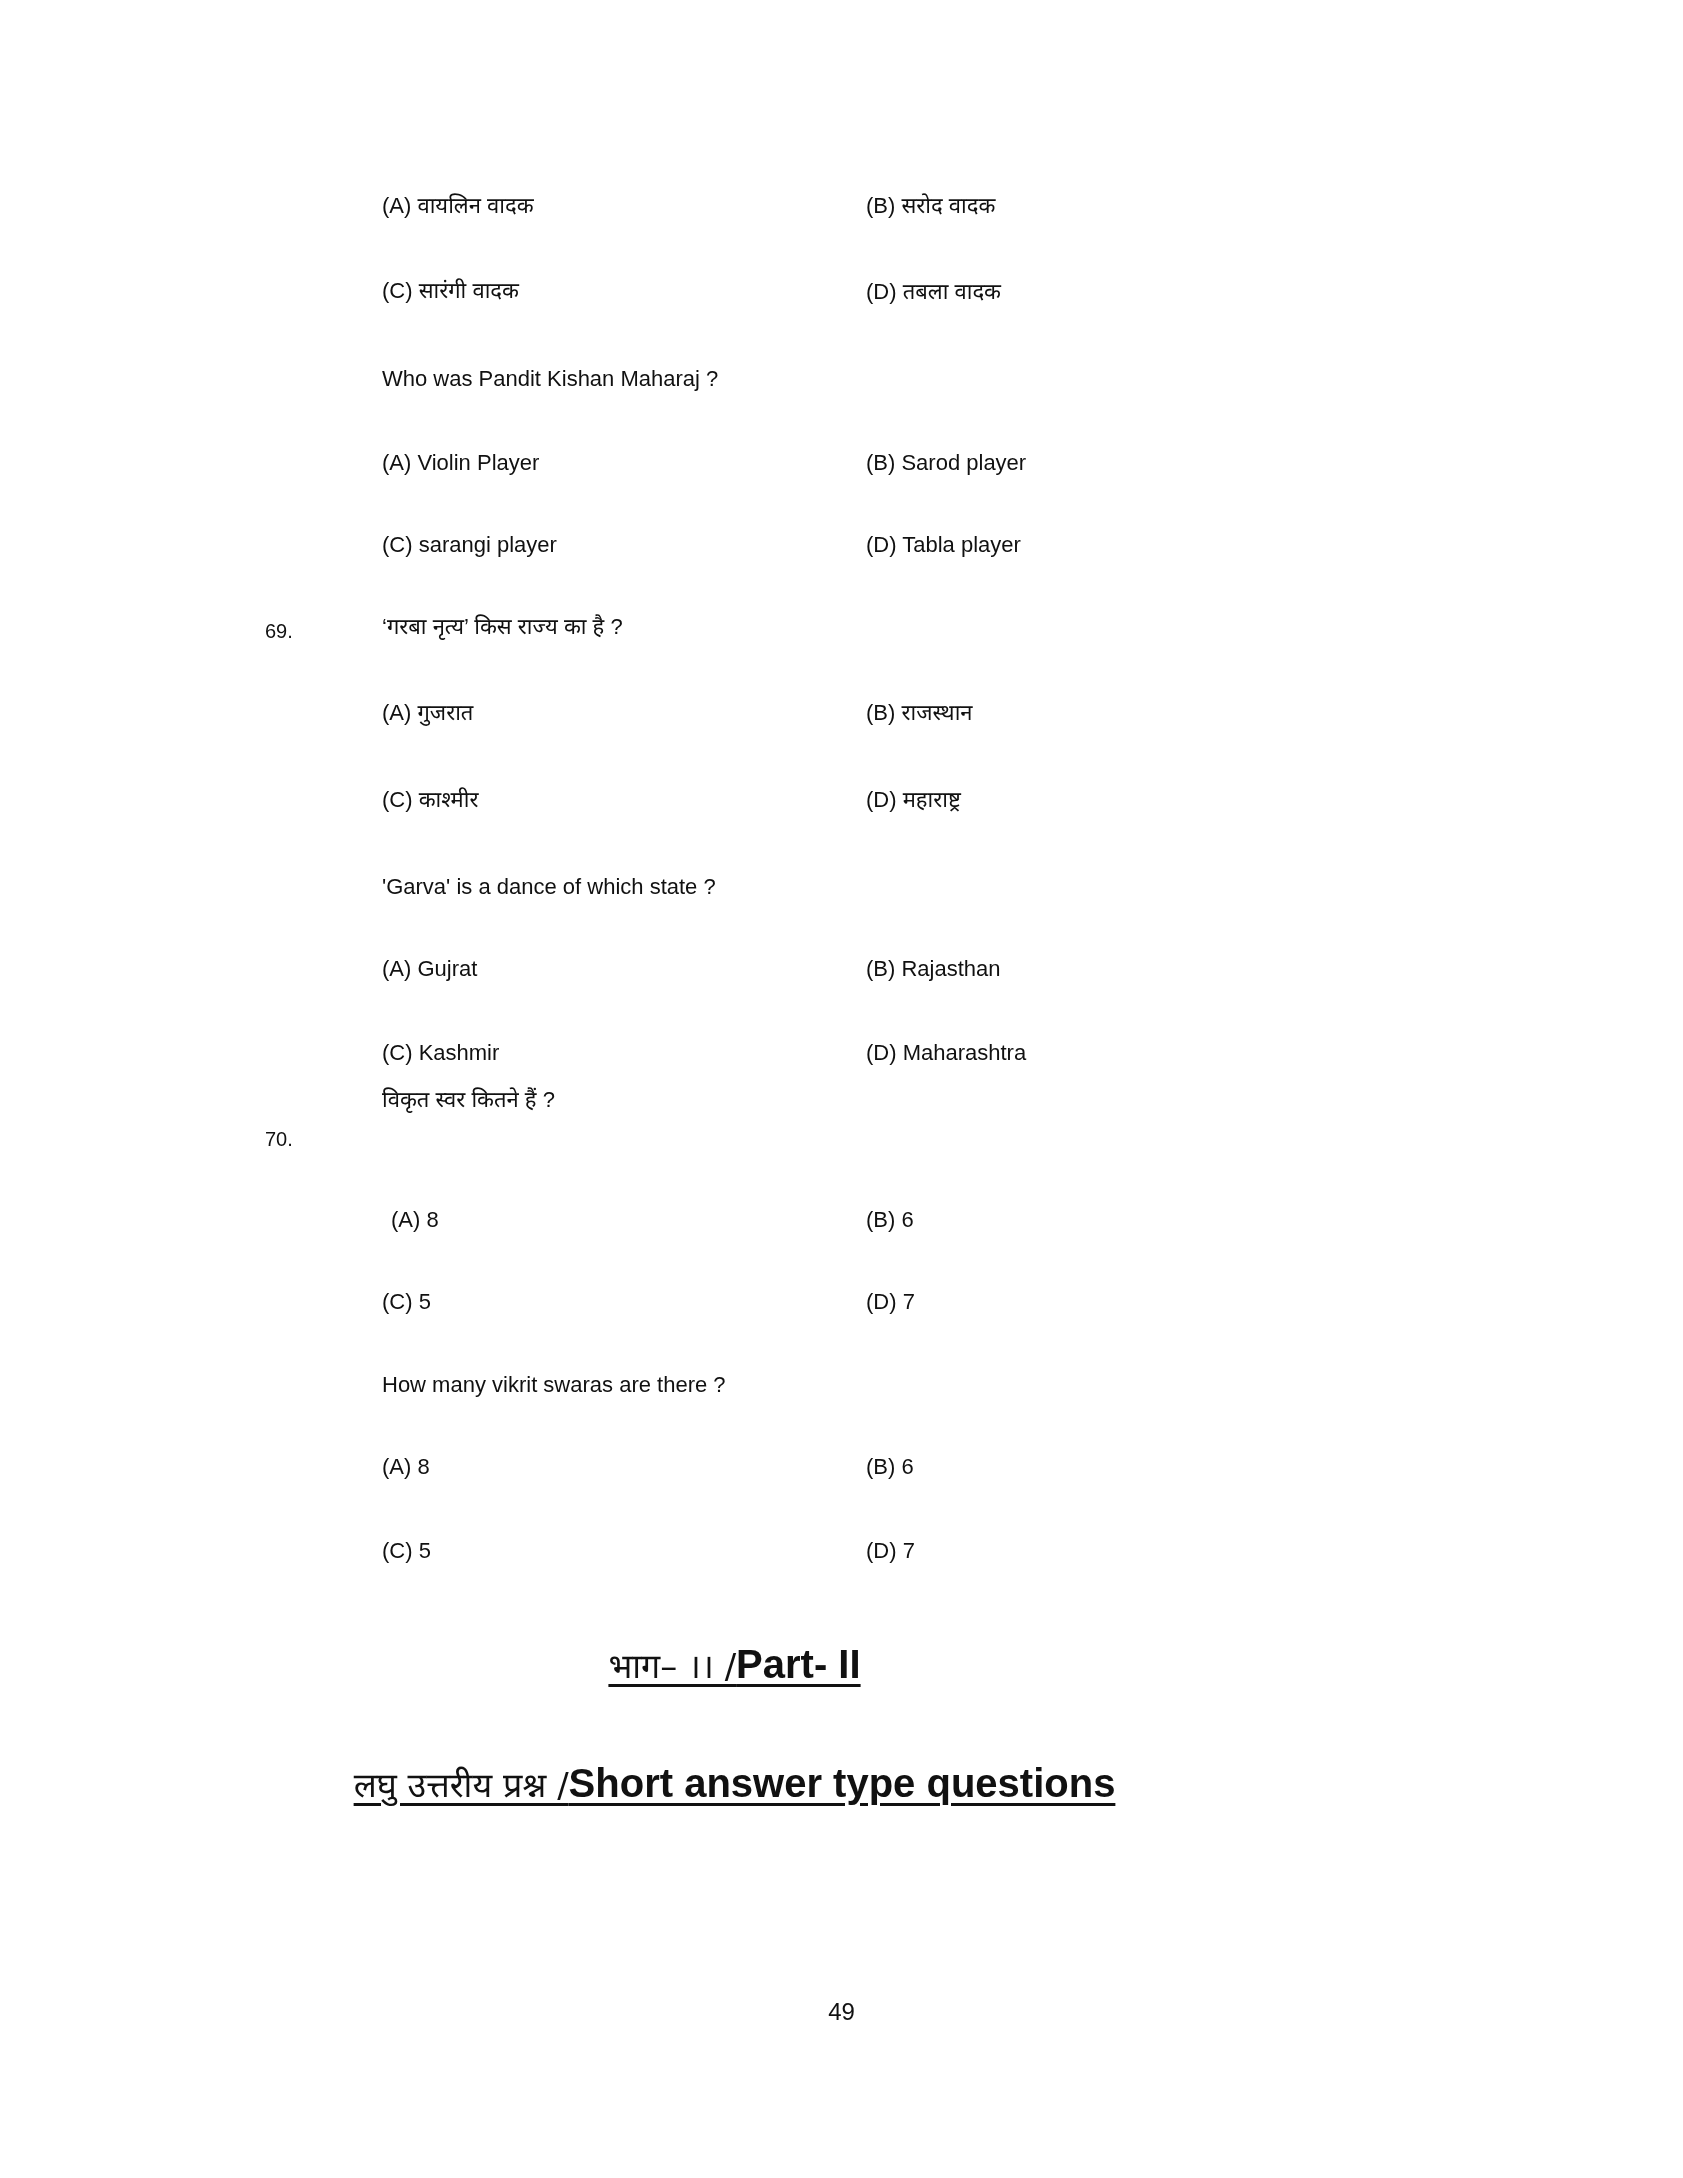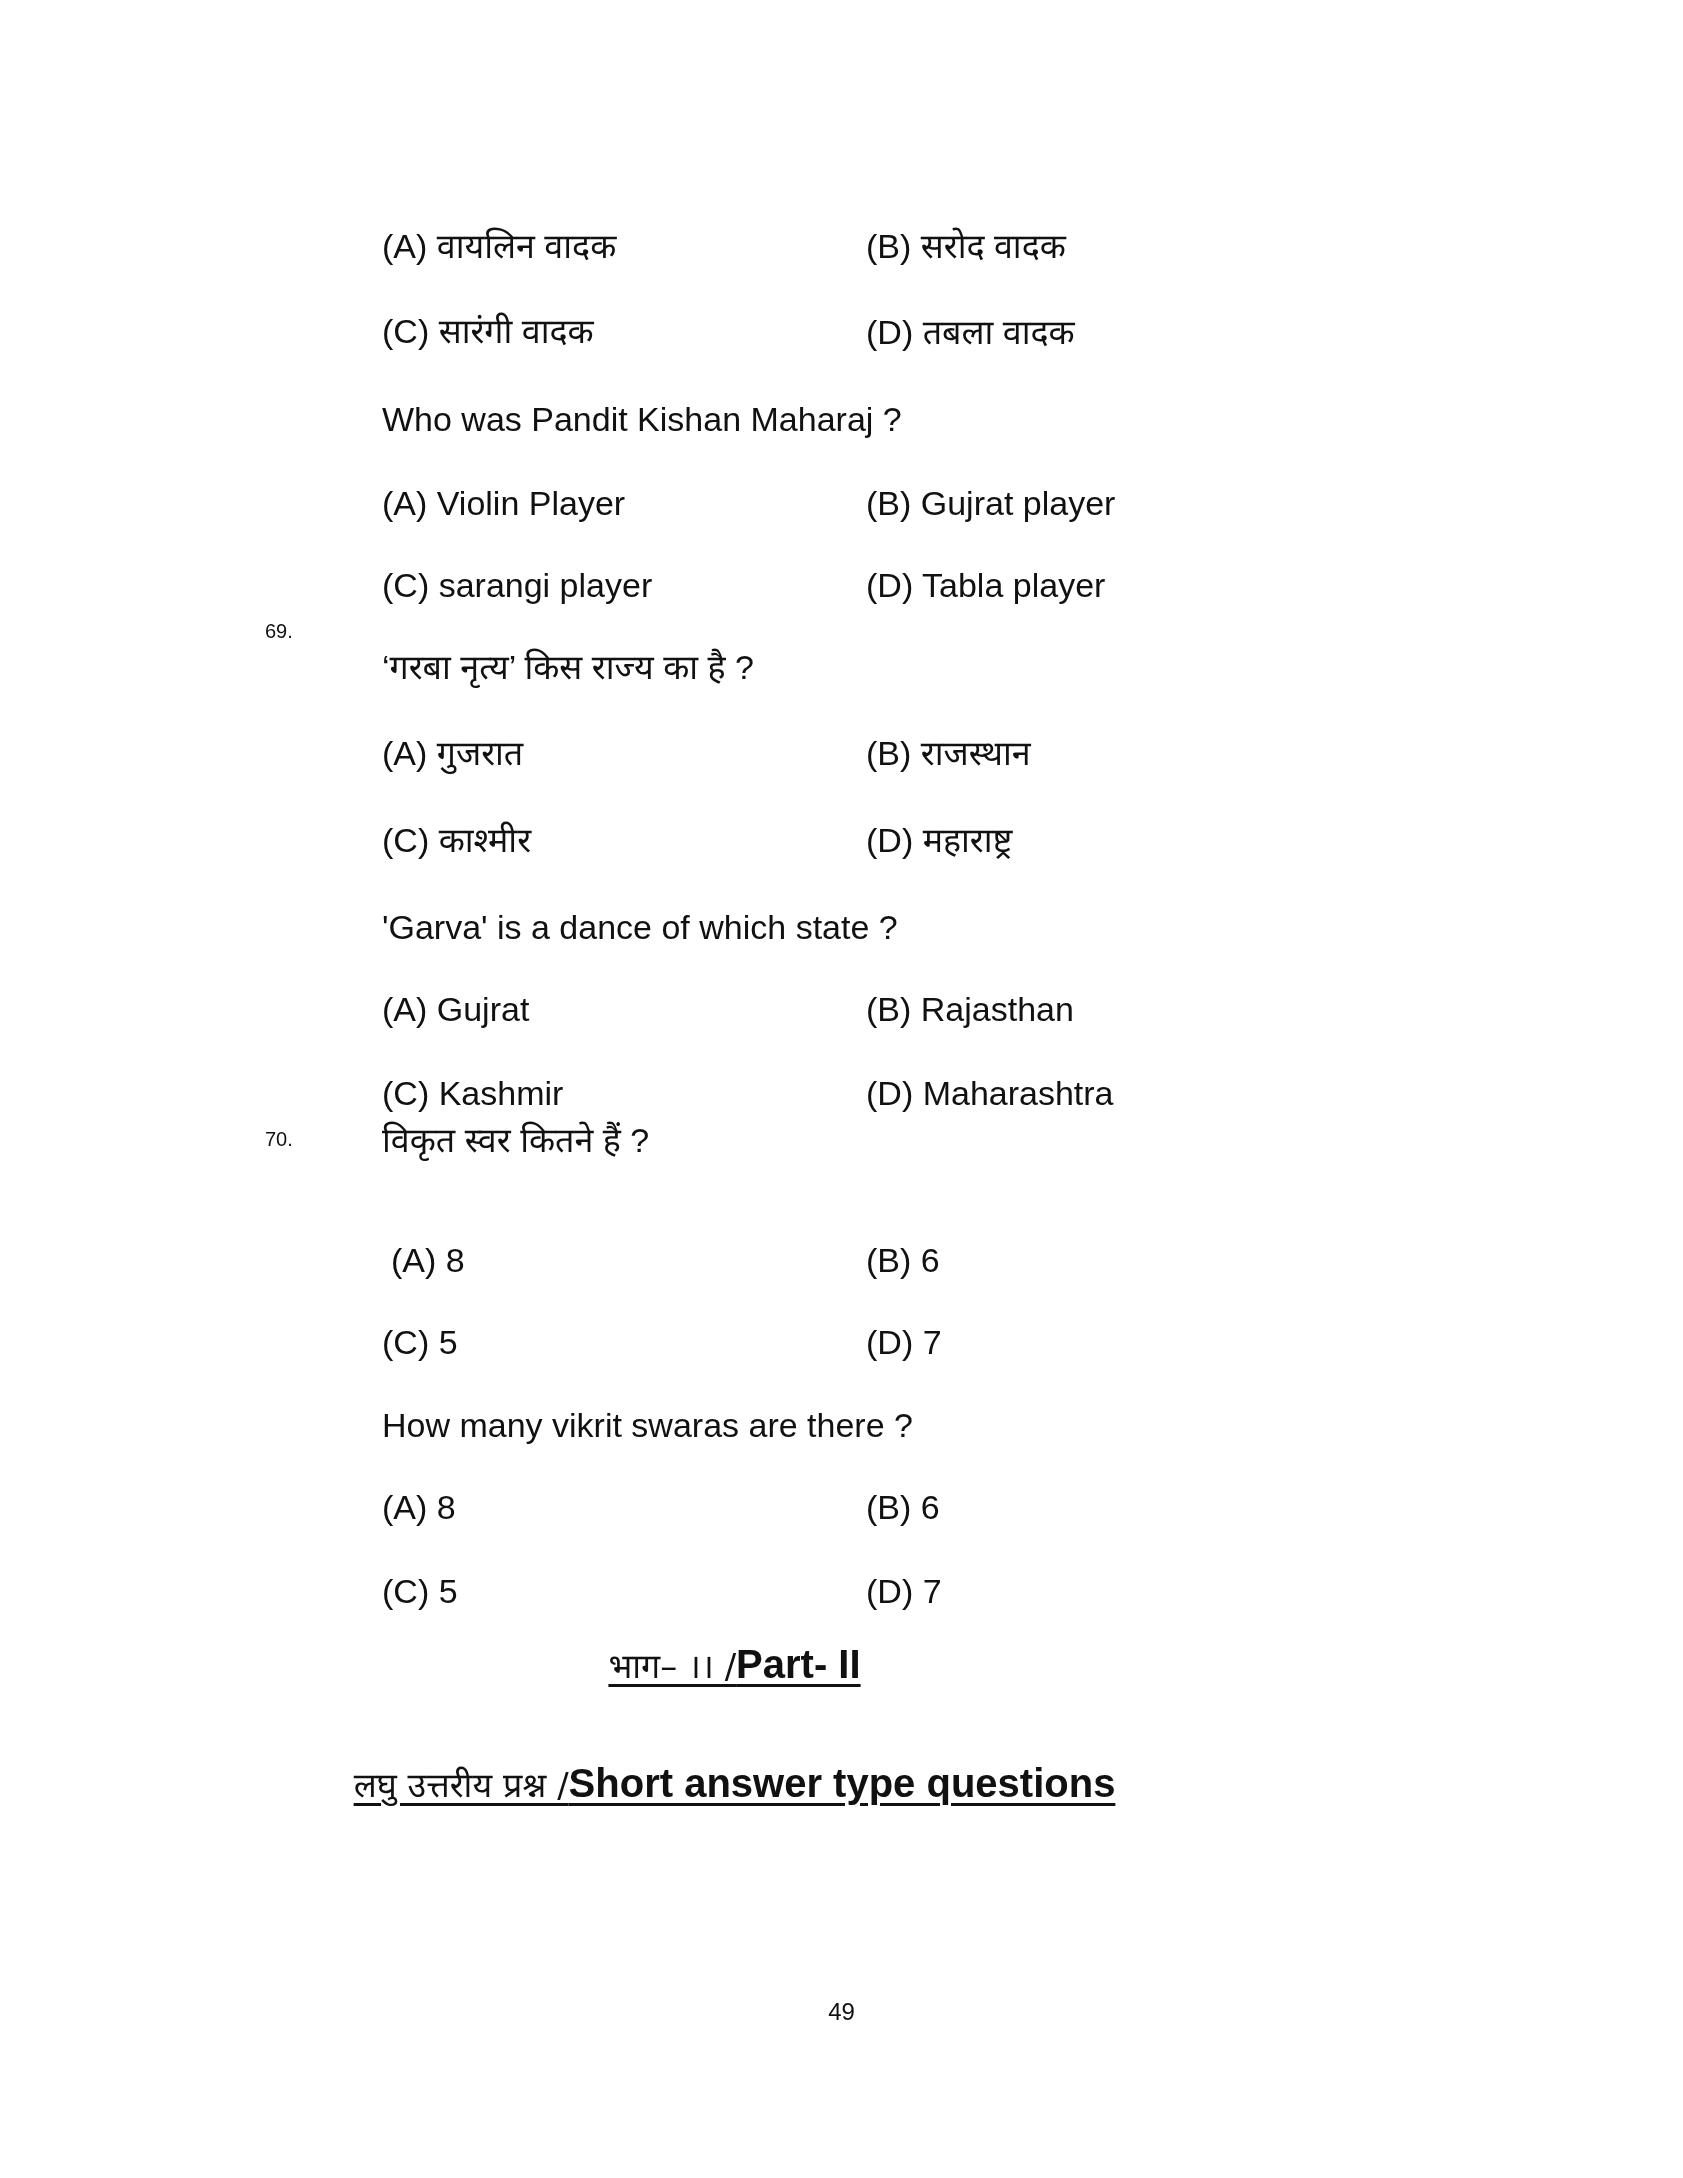--- a/index.html
+++ b/index.html
@@ -1,38 +1,38 @@
 <!DOCTYPE html>
 <html><head>
 <meta charset="utf-8">
 <style>
   html, body { margin:0; padding:0; background:#ffffff; }
   body { width:1683px; height:2178px; position:relative; overflow:hidden; font-family:"Liberation Sans", sans-serif; color:#111; }
-  .line { position:absolute; font-size:34px; line-height:40px; white-space:nowrap;margin-top:40px; }
+  .line { position:absolute; font-size:22px; line-height:40px; white-space:nowrap; }
   .qnum { position:absolute; left:265px; font-size:20px; line-height:40px; }
   .colA { left:382px; }
   .colB { left:866px; }
   .colA2 { left:391px; }
   .heading { position:absolute; left:0; width:1469px; text-align:center; font-size:40px; line-height:48px; }
   .heading span.u { text-decoration:underline; text-decoration-thickness:3px; text-underline-offset:6px; }
   .heading .hi { font-family:"DejaVu Sans", sans-serif; font-weight:normal; font-size:34px; }
   .heading .en { font-weight:bold; }
   .pagenum { position:absolute; left:0; width:1683px; text-align:center; top:1998px; font-size:24px; }
 </style>
 </head>
 <body>
 
 <div class="line colA" style="top:186px">(A) वायलिन वादक</div>
 <div class="line colB" style="top:186px">(B) सरोद वादक</div>
 <div class="line colA" style="top:271px">(C) सारंगी वादक</div>
 <div class="line colB" style="top:272px">(D) तबला वादक</div>
 
 <div class="line colA" style="top:359px">Who was Pandit Kishan Maharaj ?</div>
 <div class="line colA" style="top:443px">(A) Violin Player</div>
-<div class="line colB" style="top:443px">(B) Gujrat player</div>
+<div class="line colB" style="top:443px">(B) Sarod player</div>
 <div class="line colA" style="top:525px">(C) sarangi player</div>
 <div class="line colB" style="top:525px">(D) Tabla player</div>
 
 <div class="qnum" style="top:611px">69.</div>
 <div class="line colA" style="top:607px">‘गरबा नृत्य’ किस राज्य का है ?</div>
 <div class="line colA" style="top:693px">(A) गुजरात</div>
 <div class="line colB" style="top:693px">(B) राजस्थान</div>
 <div class="line colA" style="top:780px">(C) काश्मीर</div>
 <div class="line colB" style="top:780px">(D) महाराष्ट्र</div>
 

